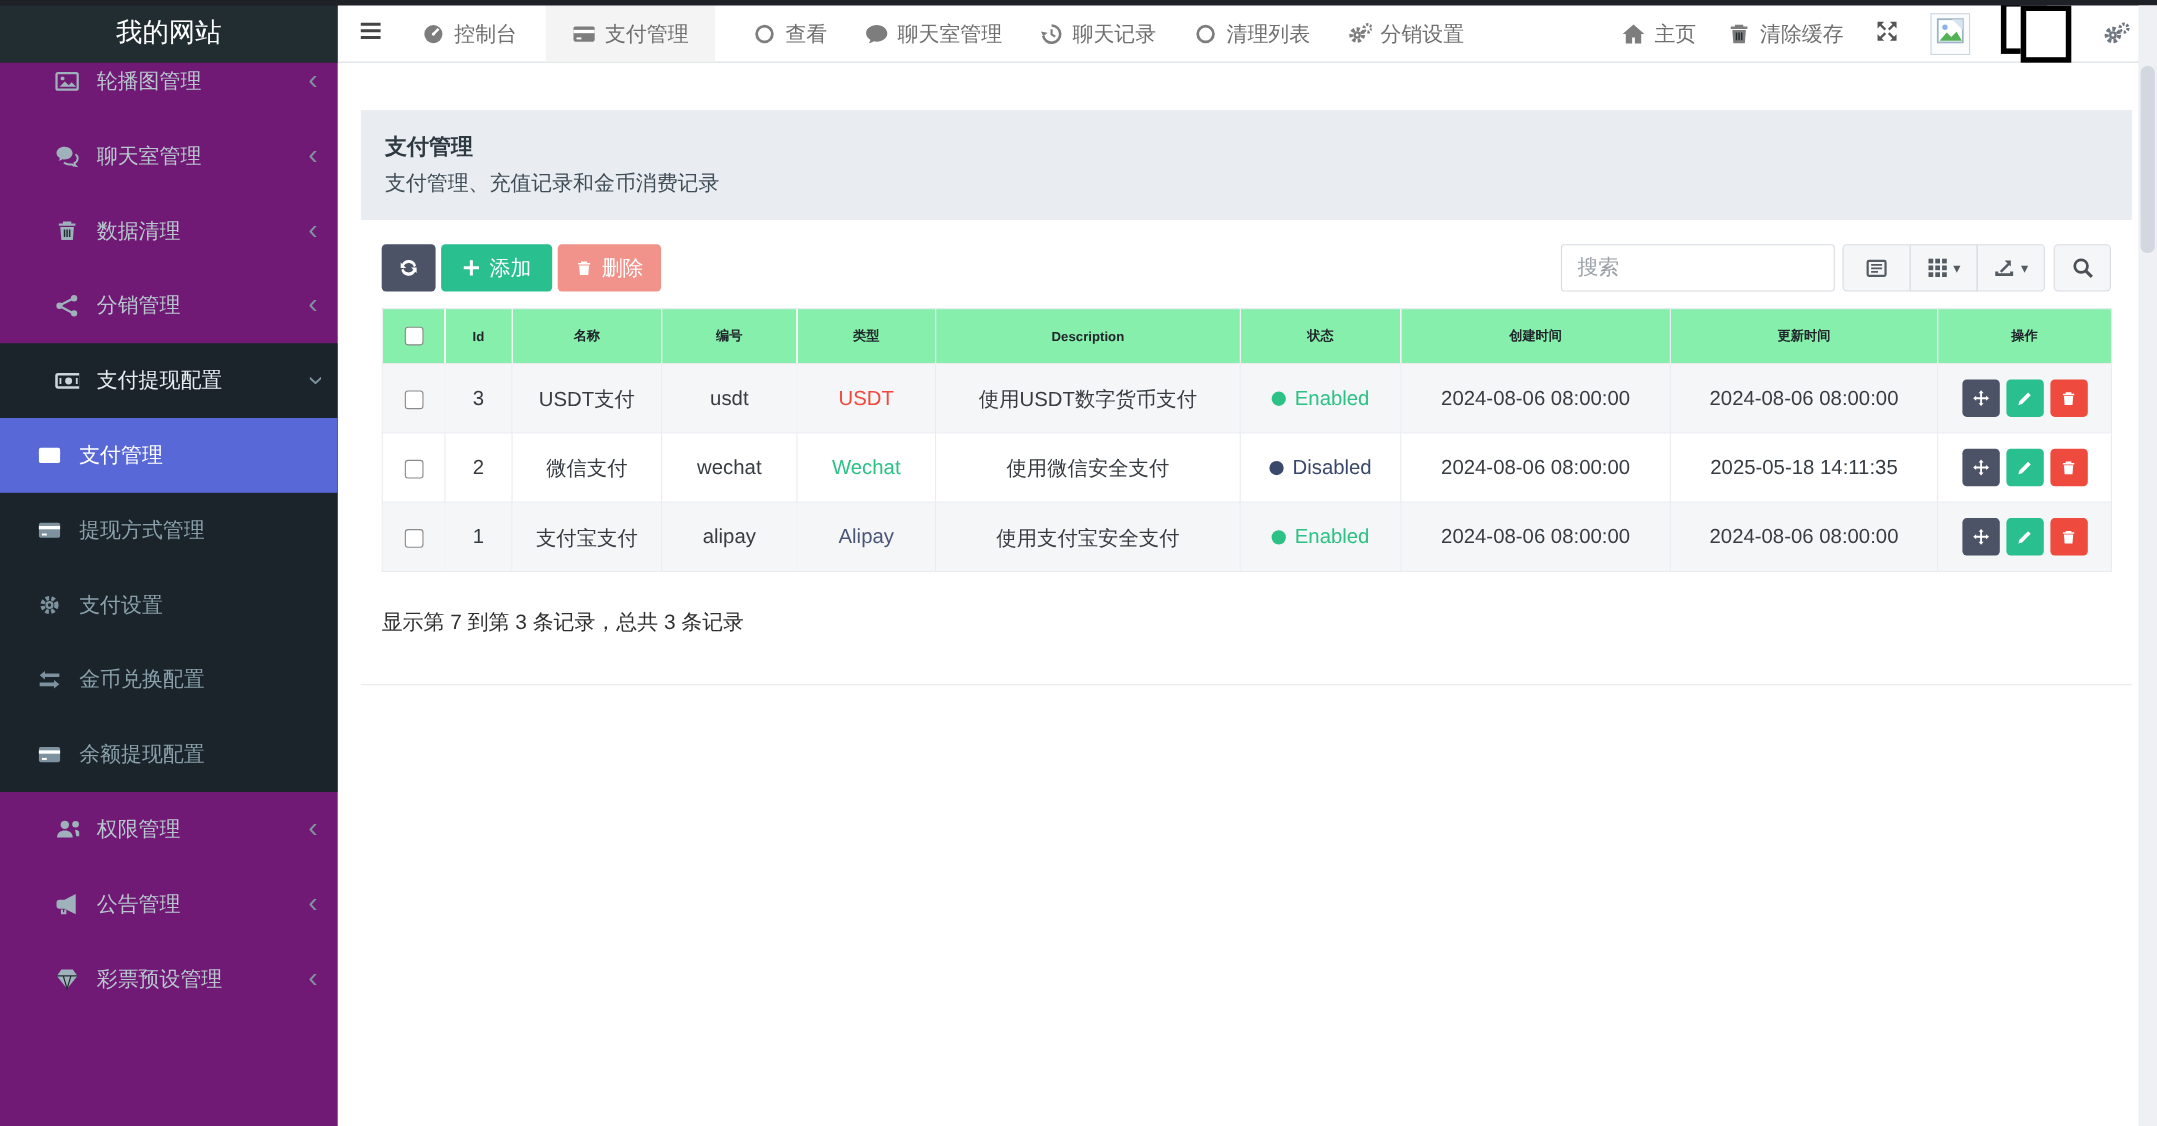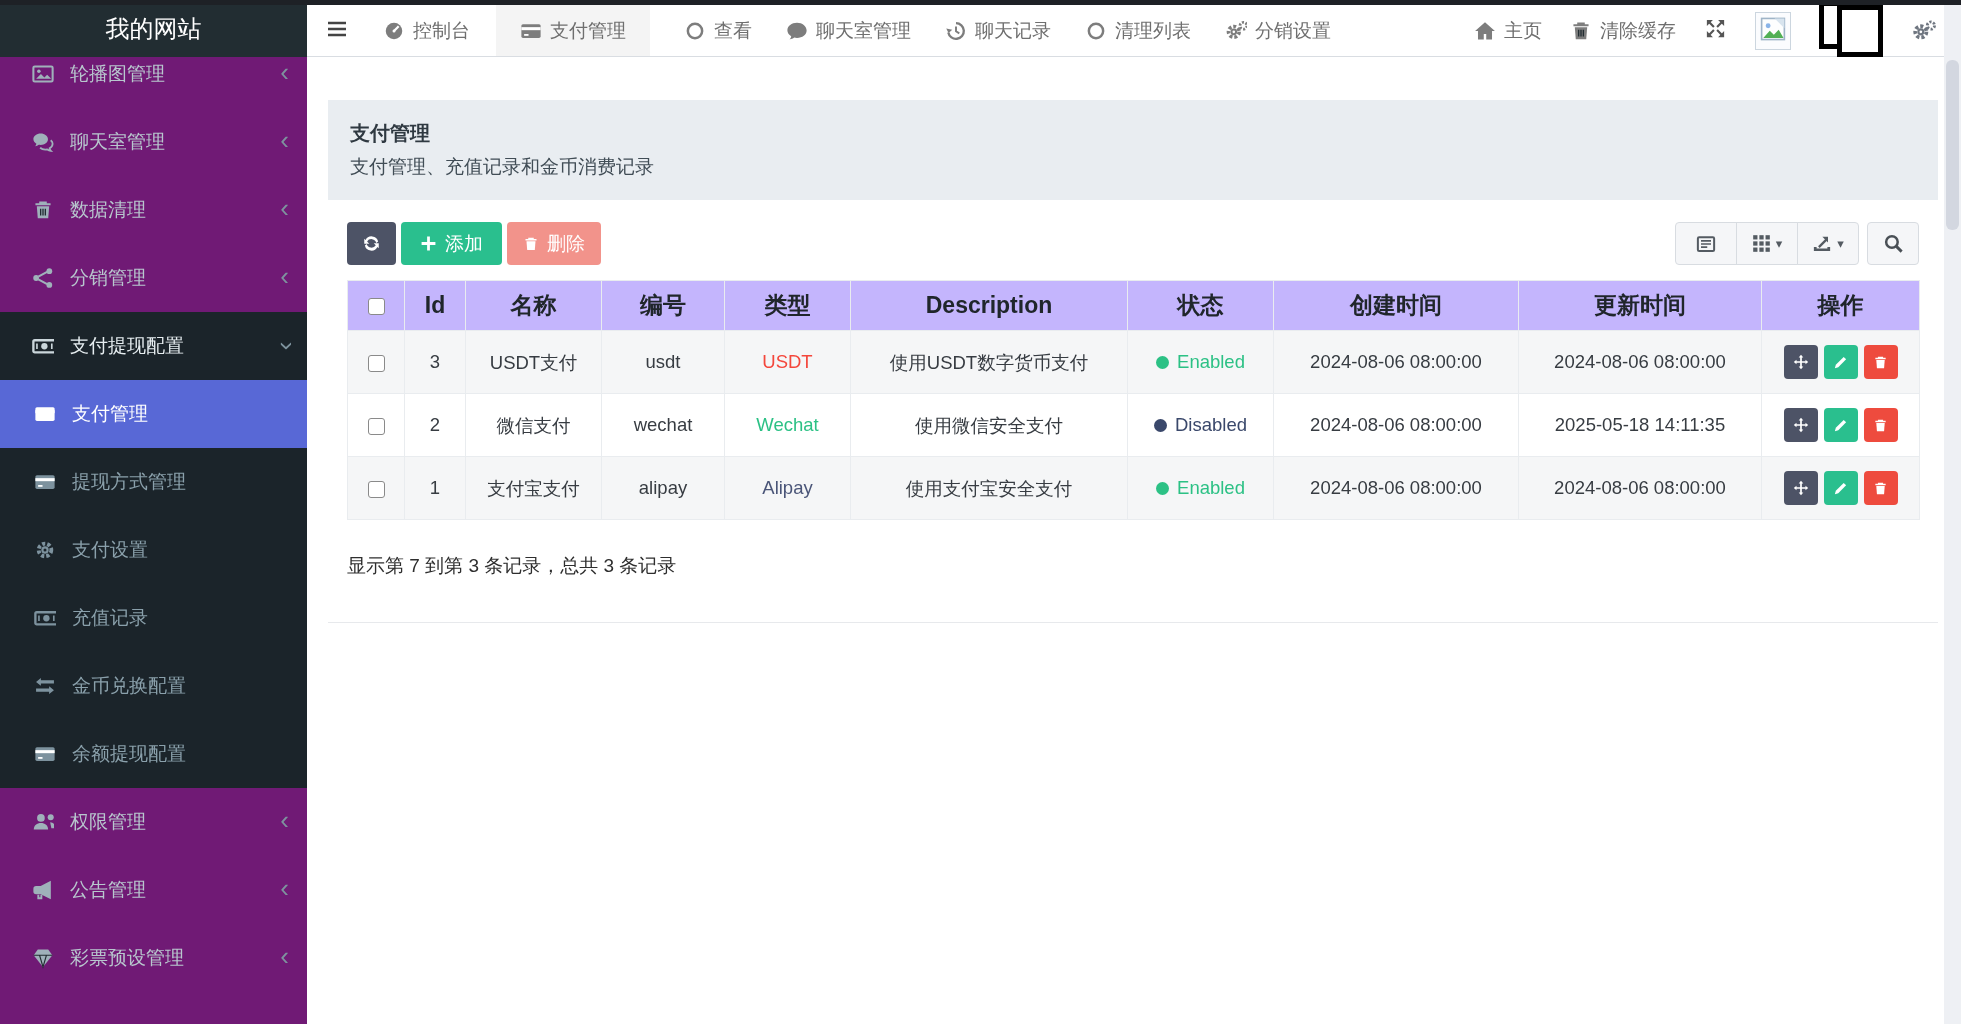--- a/index.html
+++ b/index.html
@@ -3,21 +3,21 @@
 <meta charset="utf-8">
 <style>
   * { margin:0; padding:0; box-sizing:border-box; }
   html,body { width:1961px; height:1024px; overflow:hidden; font-family:"Liberation Sans","DejaVu Sans",sans-serif; background:#fff; }
   #topstrip { position:absolute; left:0; top:0; width:1961px; height:5px; background:#1e2126; z-index:50; }
 
   
   #sidebar { position:absolute; left:0; top:0; width:307px; height:1024px; background:#701a75; z-index:10; overflow:hidden; }
   #logo { height:57px; display:flex; align-items:center; justify-content:center; color:#fff; font-size:24px; background:#222d32; position:relative; z-index:12; }
   #side-menu { position:absolute; top:40px; left:0; right:0; }
-  .srow { position:relative; height:68px; display:flex; align-items:center; padding-left:28px; cursor:pointer; }
+  .srow { position:relative; height:68px; display:flex; align-items:center; padding-left:46px; cursor:pointer; }
   .srow .sicon { width:30px; display:flex; justify-content:center; margin-right:12px; color:#9fb1ba; flex:none; }
   .srow .slabel { font-size:19px; color:#b8c7ce; white-space:nowrap; }
   .srow .chev { position:absolute; right:18px; top:50%; transform:translateY(-58%); font-size:26px; color:#7e939e; line-height:1; }
   .srow .chev.down { transform:translateY(-50%) rotate(-90deg); }
   .menu-group { background:#1b242a; }
   .menu-group .srow.parent .slabel { color:#e6edf0; }
   .menu-group .srow.parent .sicon { color:#cbd6db; }
   .menu-group .srow.sub { height:68px; padding-left:30px; }
   .menu-group .srow.sub .slabel { color:#8aa0ab; }
   .menu-group .srow.sub .sicon { color:#7d929e; }
@@ -59,21 +59,21 @@
   .tbtn { width:62px; height:43px; background:#f5f6f8; border:1px solid #d8dce1; display:flex; align-items:center; justify-content:center; gap:5px; color:#545b62; cursor:pointer; }
   .tbtn + .tbtn { margin-left:-1px; }
   .tbtn:first-child { border-radius:4px 0 0 4px; }
   .tbtn:last-child { border-radius:0 4px 4px 0; }
   #btn-search { width:52px; height:43px; margin-left:8px; background:#f5f6f8; border:1px solid #d8dce1; border-radius:4px; display:flex; align-items:center; justify-content:center; color:#4a5056; cursor:pointer; }
   .caret { font-size:13px; color:#545b62; }
 
   
   table { border-collapse:collapse; table-layout:fixed; width:1572px; }
   th, td { border:1px solid #e9ecef; text-align:center; vertical-align:middle; overflow:hidden; white-space:nowrap; }
-  th { height:50px; font-size:23px; font-weight:bold; color:#20262b; background:#c4b5fd; }
+  th { height:50px; font-size:12px; font-weight:bold; color:#20262b; background:#86efac; }
   td { height:63px; font-size:18.5px; color:#373c42; }
   tr.odd td { background:#f5f6f7; }
   .checkbox { display:inline-block; width:17px; height:17px; border:1.5px solid #8a8a8a; border-radius:3px; background:#fff; vertical-align:middle; cursor:pointer; }
   .dot { display:inline-block; width:13px; height:13px; border-radius:50%; margin-right:8px; vertical-align:-1px; }
   .abtn { width:34px; height:34px; border:none; border-radius:4px; margin:0 3px; display:inline-flex; align-items:center; justify-content:center; color:#fff; cursor:pointer; }
   #table-footer { margin-top:33px; font-size:19px; color:#2e2e2e; }
 
   
   #scrollbar { position:absolute; right:0; top:5px; width:17px; height:1019px; background:#eef0f4; z-index:60; }
   #scroll-thumb { position:absolute; left:2px; top:55px; width:13px; height:170px; background:#d3d7e0; border-radius:6px; }
@@ -165,30 +165,20 @@
         <div class="srow sub">
           <span class="sicon">
             <svg width="22" height="22" viewBox="0 0 16 16" fill="currentColor">
               <g fill="none" stroke="currentColor">
                 <circle cx="8" cy="8" r="4.6" stroke-width="2.8" stroke-dasharray="2.3 1.5"></circle>
                 <circle cx="8" cy="8" r="1.9" stroke-width="1.6"></circle>
               </g>
             </svg>
           </span>
           <span class="slabel">支付设置</span>
-        </div>
-        <div class="srow sub">
-          <span class="sicon">
-            <svg width="22" height="22" viewBox="0 0 16 16" fill="currentColor">
-              <rect x="1" y="3.8" width="16" height="8.8" rx="1" fill="none" stroke="currentColor" stroke-width="1.7"></rect>
-              <circle cx="9" cy="8.2" r="2.3"></circle>
-              <path d="M3.6 6.2v4M14.4 6.2v4" stroke="currentColor" stroke-width="1.2"></path>
-            </svg>
-          </span>
-          <span class="slabel">充值记录</span>
         </div>
         <div class="srow sub">
           <span class="sicon">
             <svg width="22" height="22" viewBox="0 0 16 16" fill="currentColor">
               <path d="M1.5 5L5 2.2v1.6h9.5v2.4H5v1.6z"></path>
               <path d="M14.5 11L11 8.2v1.6H1.5v2.4H11v1.6z"></path>
             </svg>
           </span>
           <span class="slabel">金币兑换配置</span>
         </div>
@@ -392,20 +382,21 @@
         <button class="btn" id="btn-delete">
           <span style="display:flex;">
             <svg width="16" height="16" viewBox="0 0 16 16">
                 <path d="M2.5 3.8h11M6 3.8V2.5h4v1.3" fill="none" stroke="#fff" stroke-width="1.5"></path>
                 <path d="M3.5 5.3h9l-.7 8.7H4.2z" fill="#fff"></path>
               </svg>
           </span>
           <span>删除</span>
         </button>
         <div id="toolbar-right">
+          <input id="search-input" placeholder="搜索" style="">
           <div id="view-group">
             <div class="tbtn">
               <span style="display:flex;">
                 <svg width="20" height="20" viewBox="0 0 16 16">
                     <rect x="1.5" y="2.5" width="13" height="11" rx="1" fill="none" stroke="currentColor" stroke-width="1.6"></rect>
                     <path d="M4 5.5h8M4 8h8M4 10.5h5" stroke="currentColor" stroke-width="1.3"></path>
                   </svg>
               </span>
             </div>
             <div class="tbtn">

